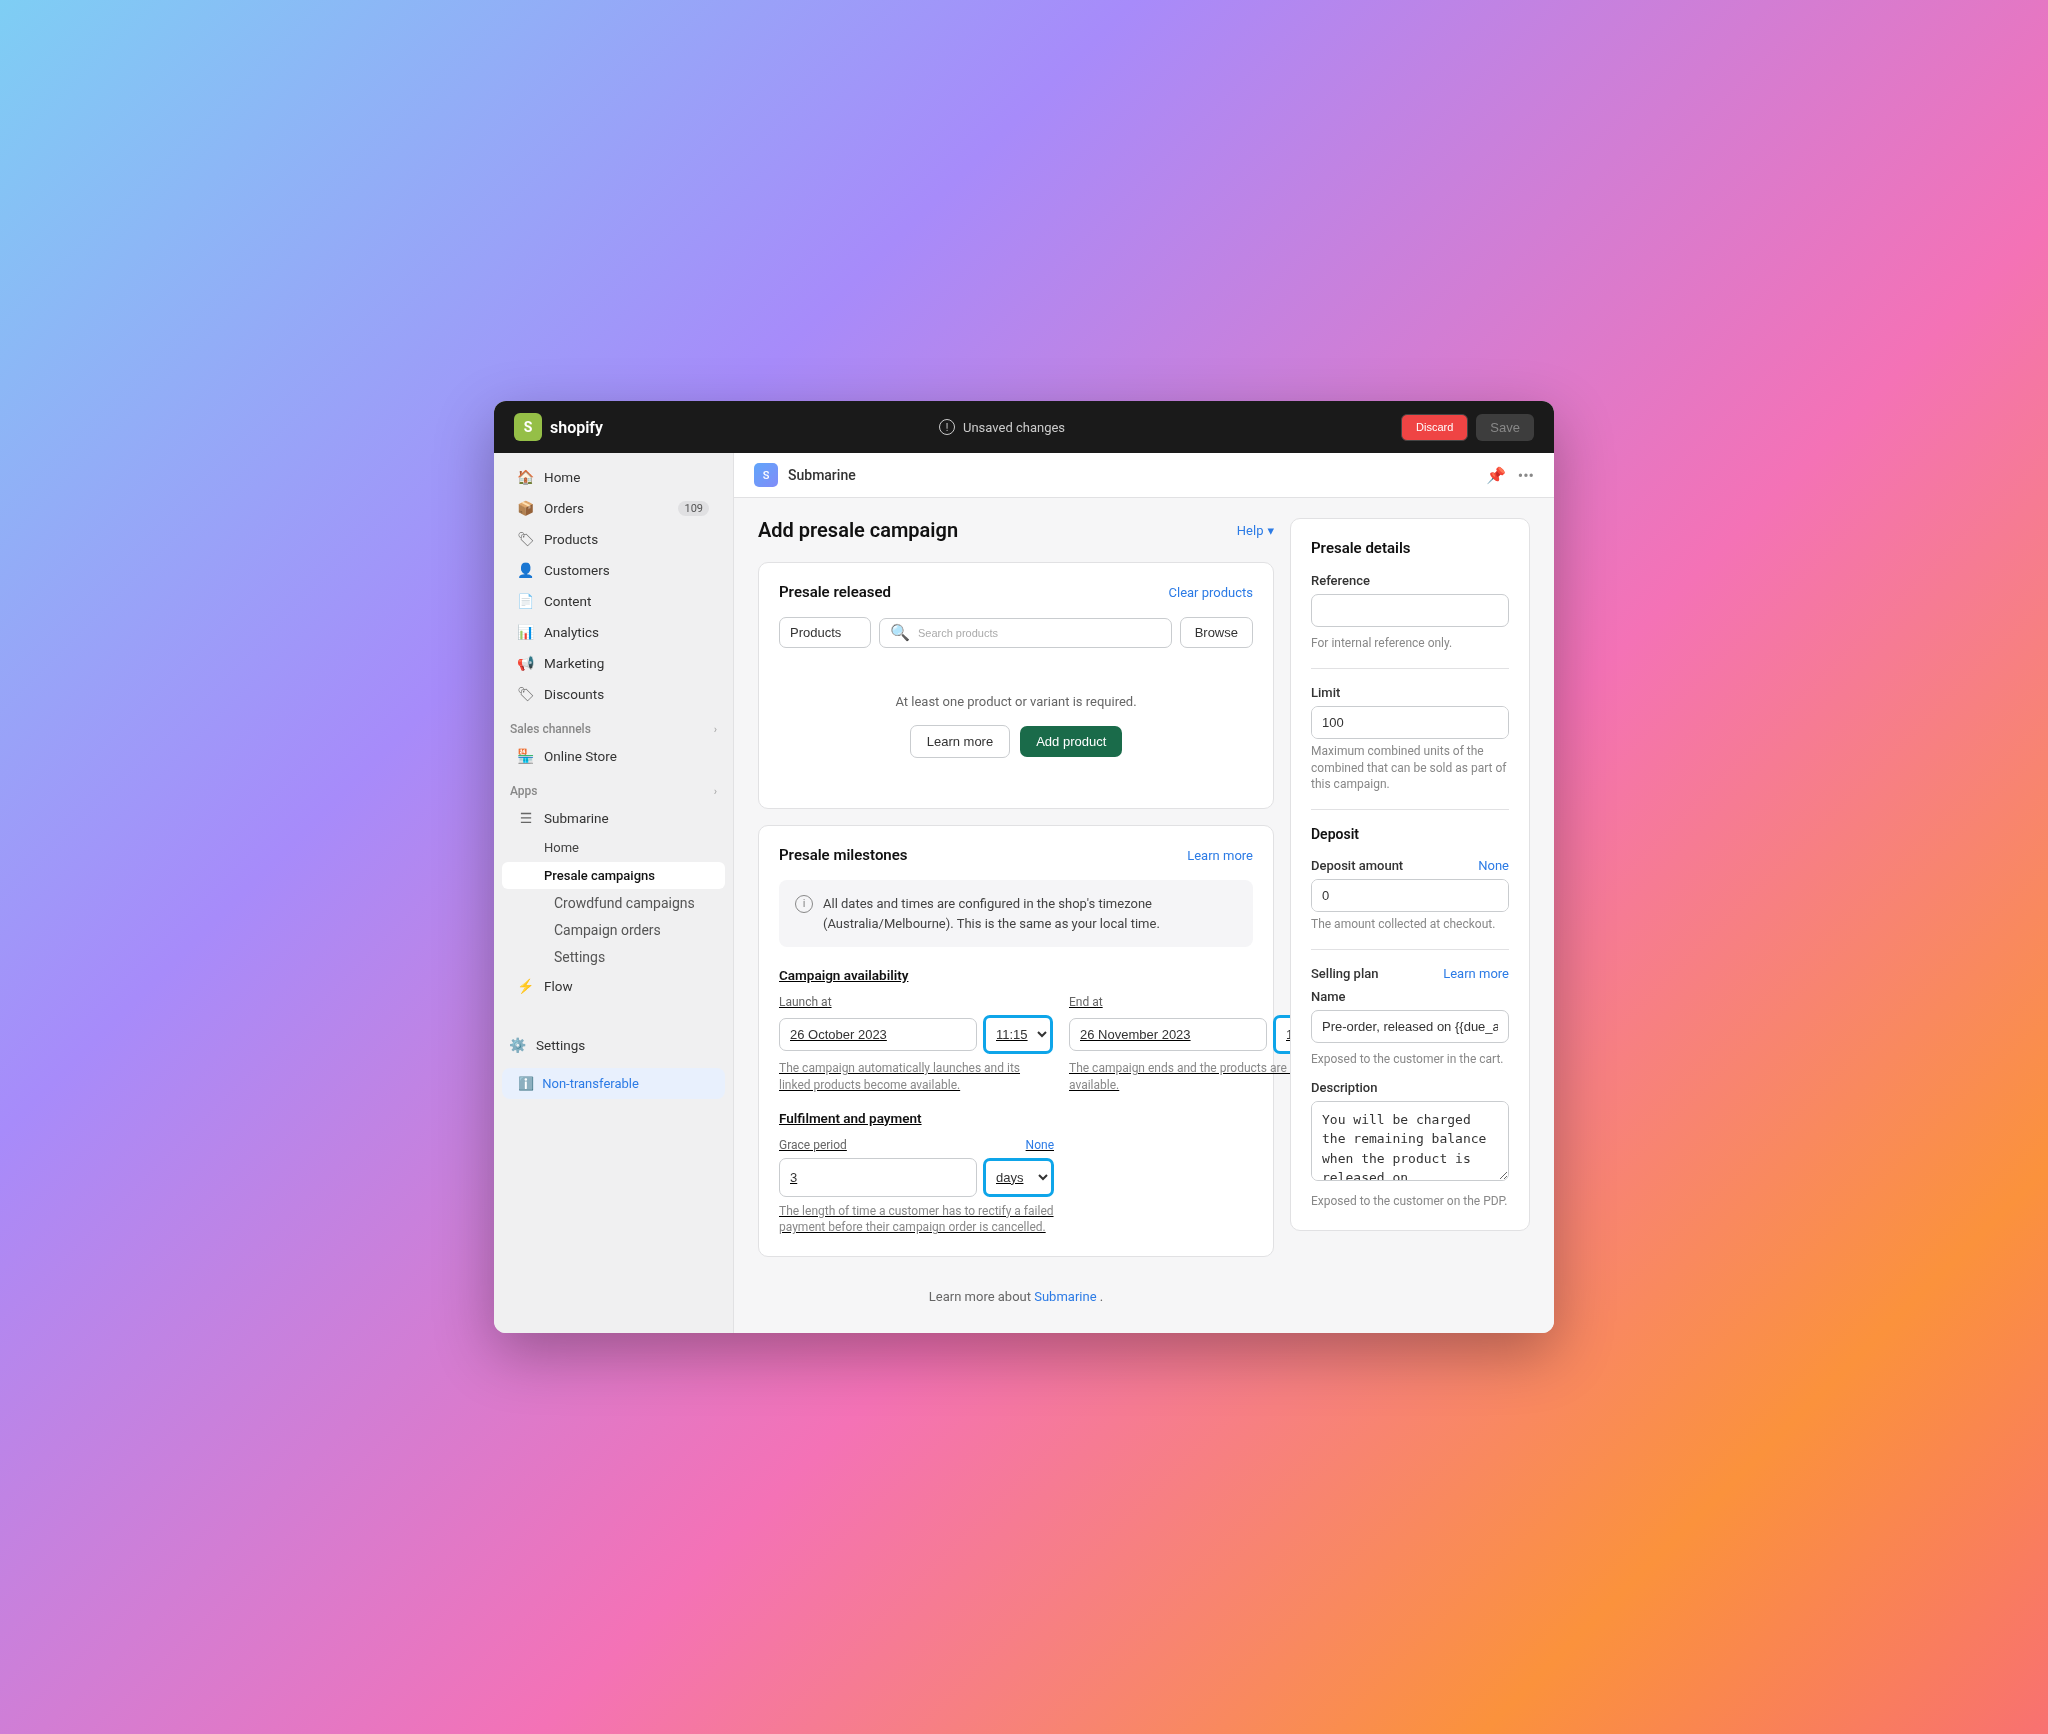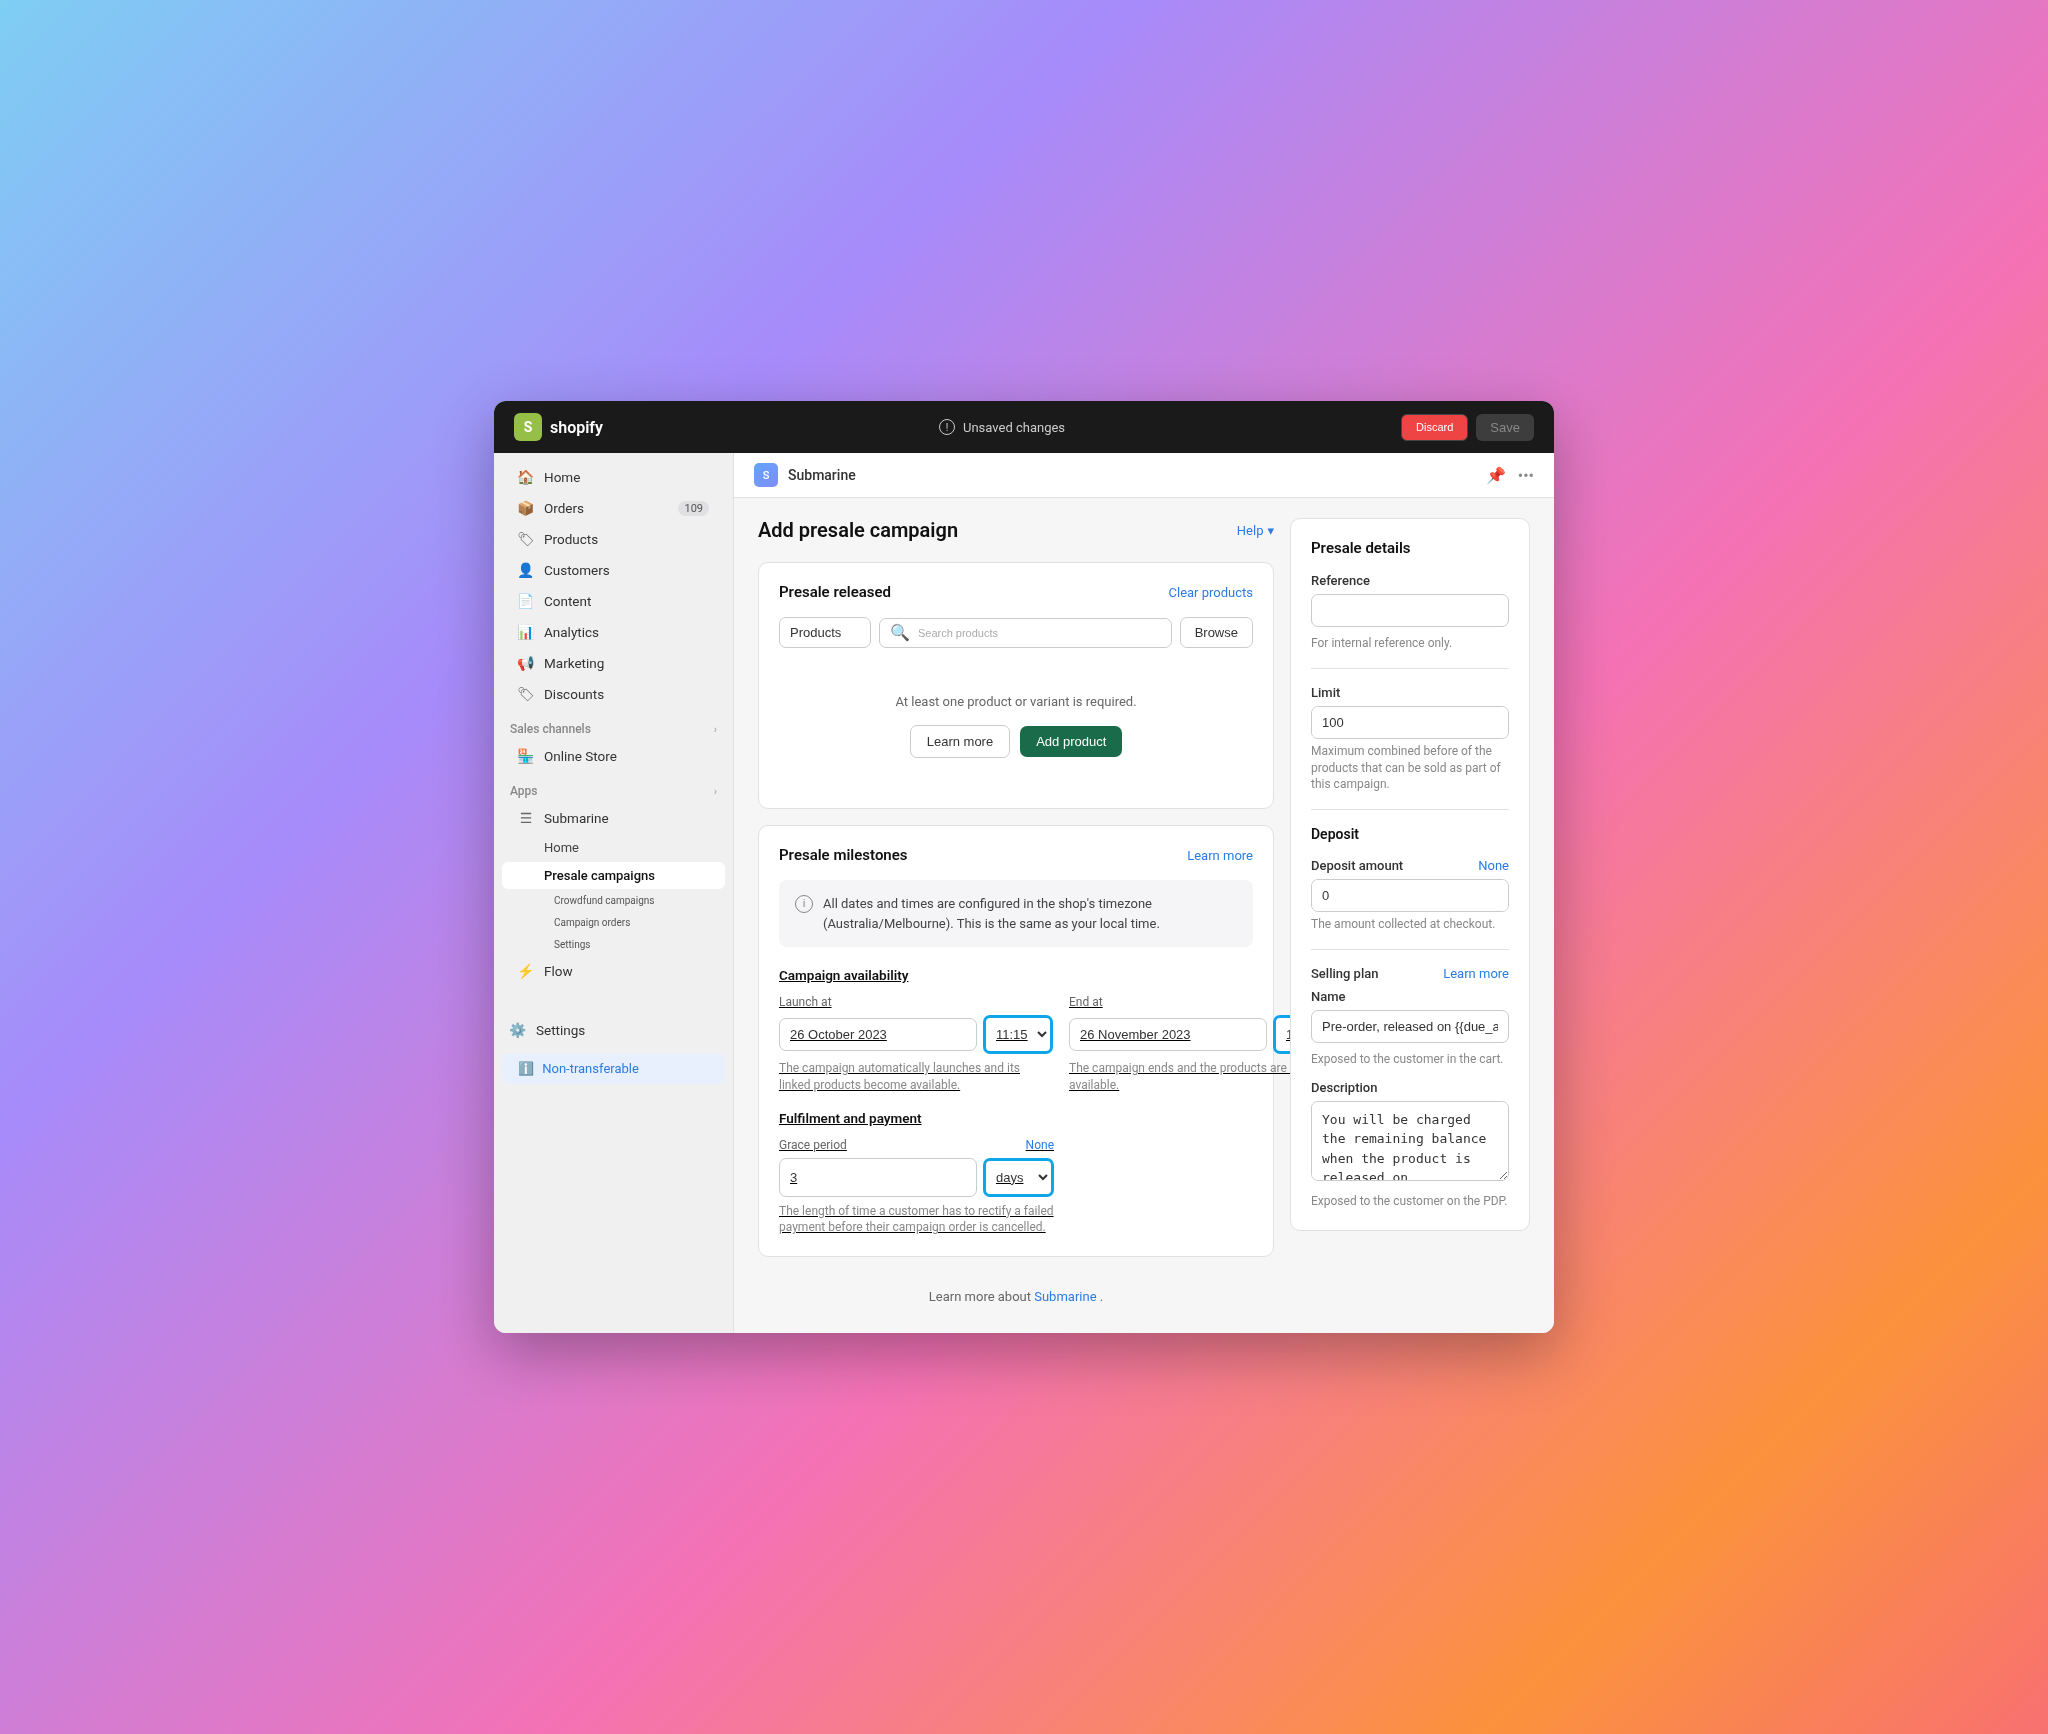--- a/index.html
+++ b/index.html
@@ -154,21 +154,21 @@
       border-radius: 6px;
       margin: 1px 8px;
     }
     .sub-nav-item.active {
       background: #fff;
       font-weight: 500;
       color: #111;
     }
     .sub-sub-nav-item {
       padding: 5px 16px 5px 52px;
-      font-size: 10px;
+      font-size: 14px;
       color: #555;
       cursor: pointer;
       border-radius: 6px;
       margin: 1px 8px;
     }
     .settings-item {
       display: flex;
       align-items: center;
       gap: 10px;
       padding: 7px 16px;
@@ -800,21 +800,21 @@
             <div class="field-hint-right">For internal reference only.</div>
 
             <div class="section-divider"></div>
 
             <div class="field-label">Limit</div>
             <div class="number-input-wrap">
               <input type="number" value="100" style="">
               <span class="unit-label">units</span>
 
             </div>
-            <div class="field-hint-right">Maximum combined before of the products that can be sold as part of this campaign.</div>
+            <div class="field-hint-right">Maximum combined units of the combined that can be sold as part of this campaign.</div>
 
             <div class="section-divider"></div>
 
             <div class="right-card-title" style="font-size:14px;">Deposit</div>
             <div class="field-label">
               <span>Deposit amount</span>
               <span class="link">None</span>
             </div>
             <div class="deposit-row">
               <input type="number" value="0" style="">

